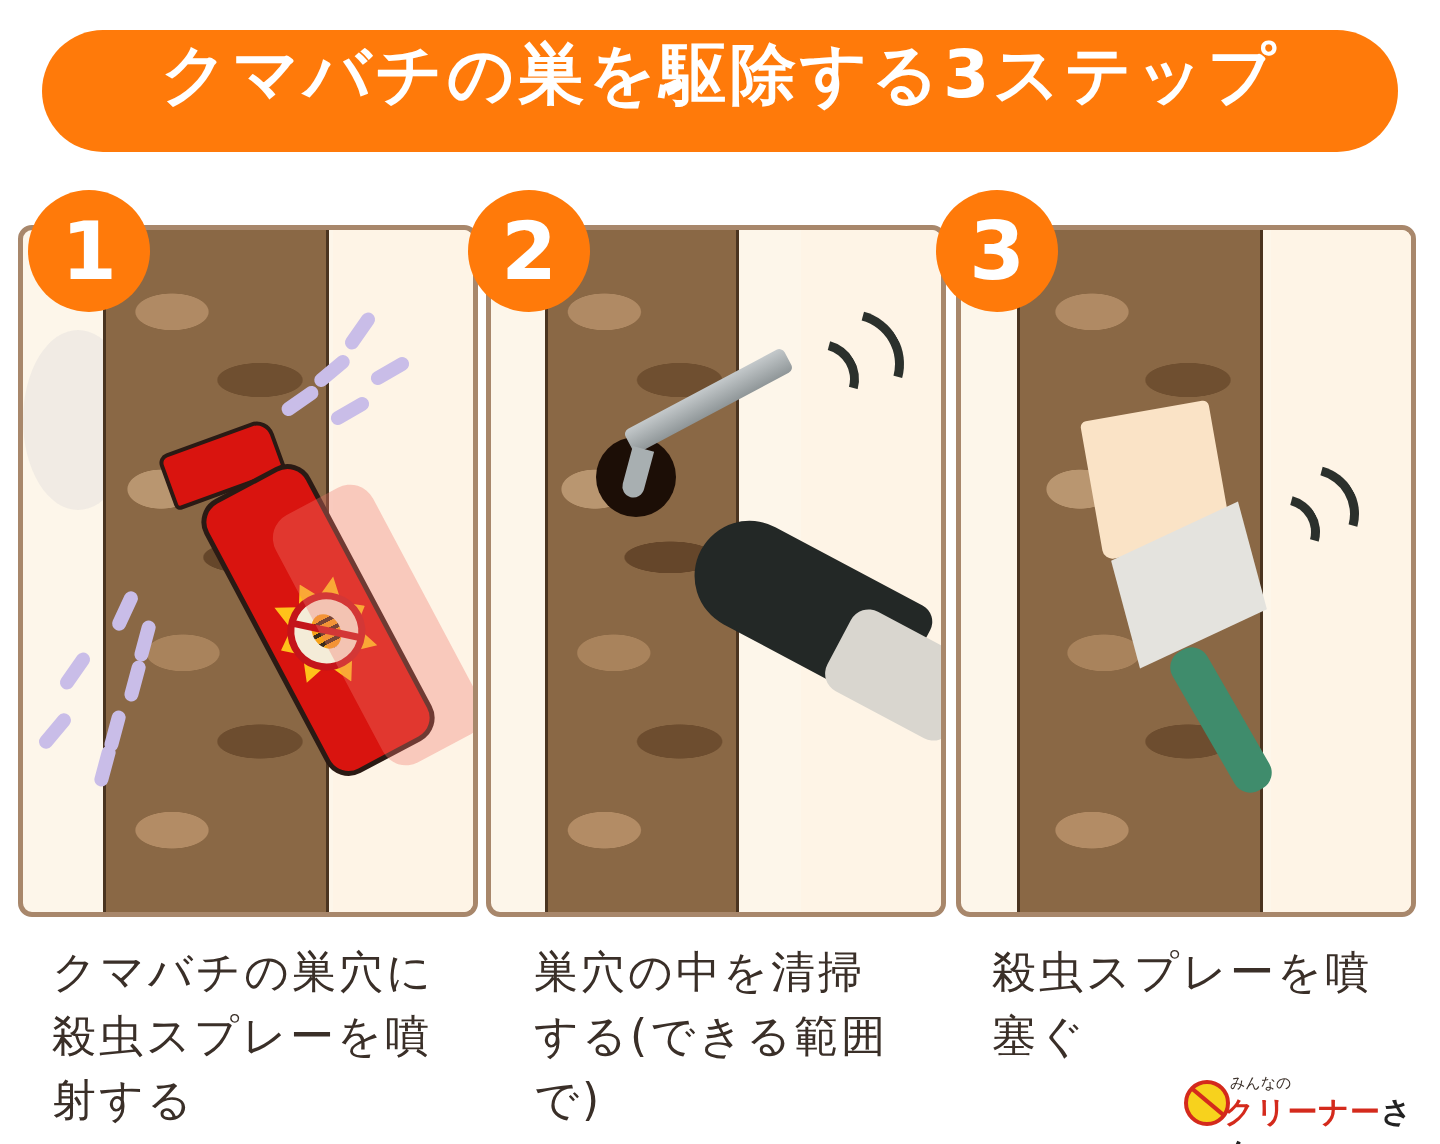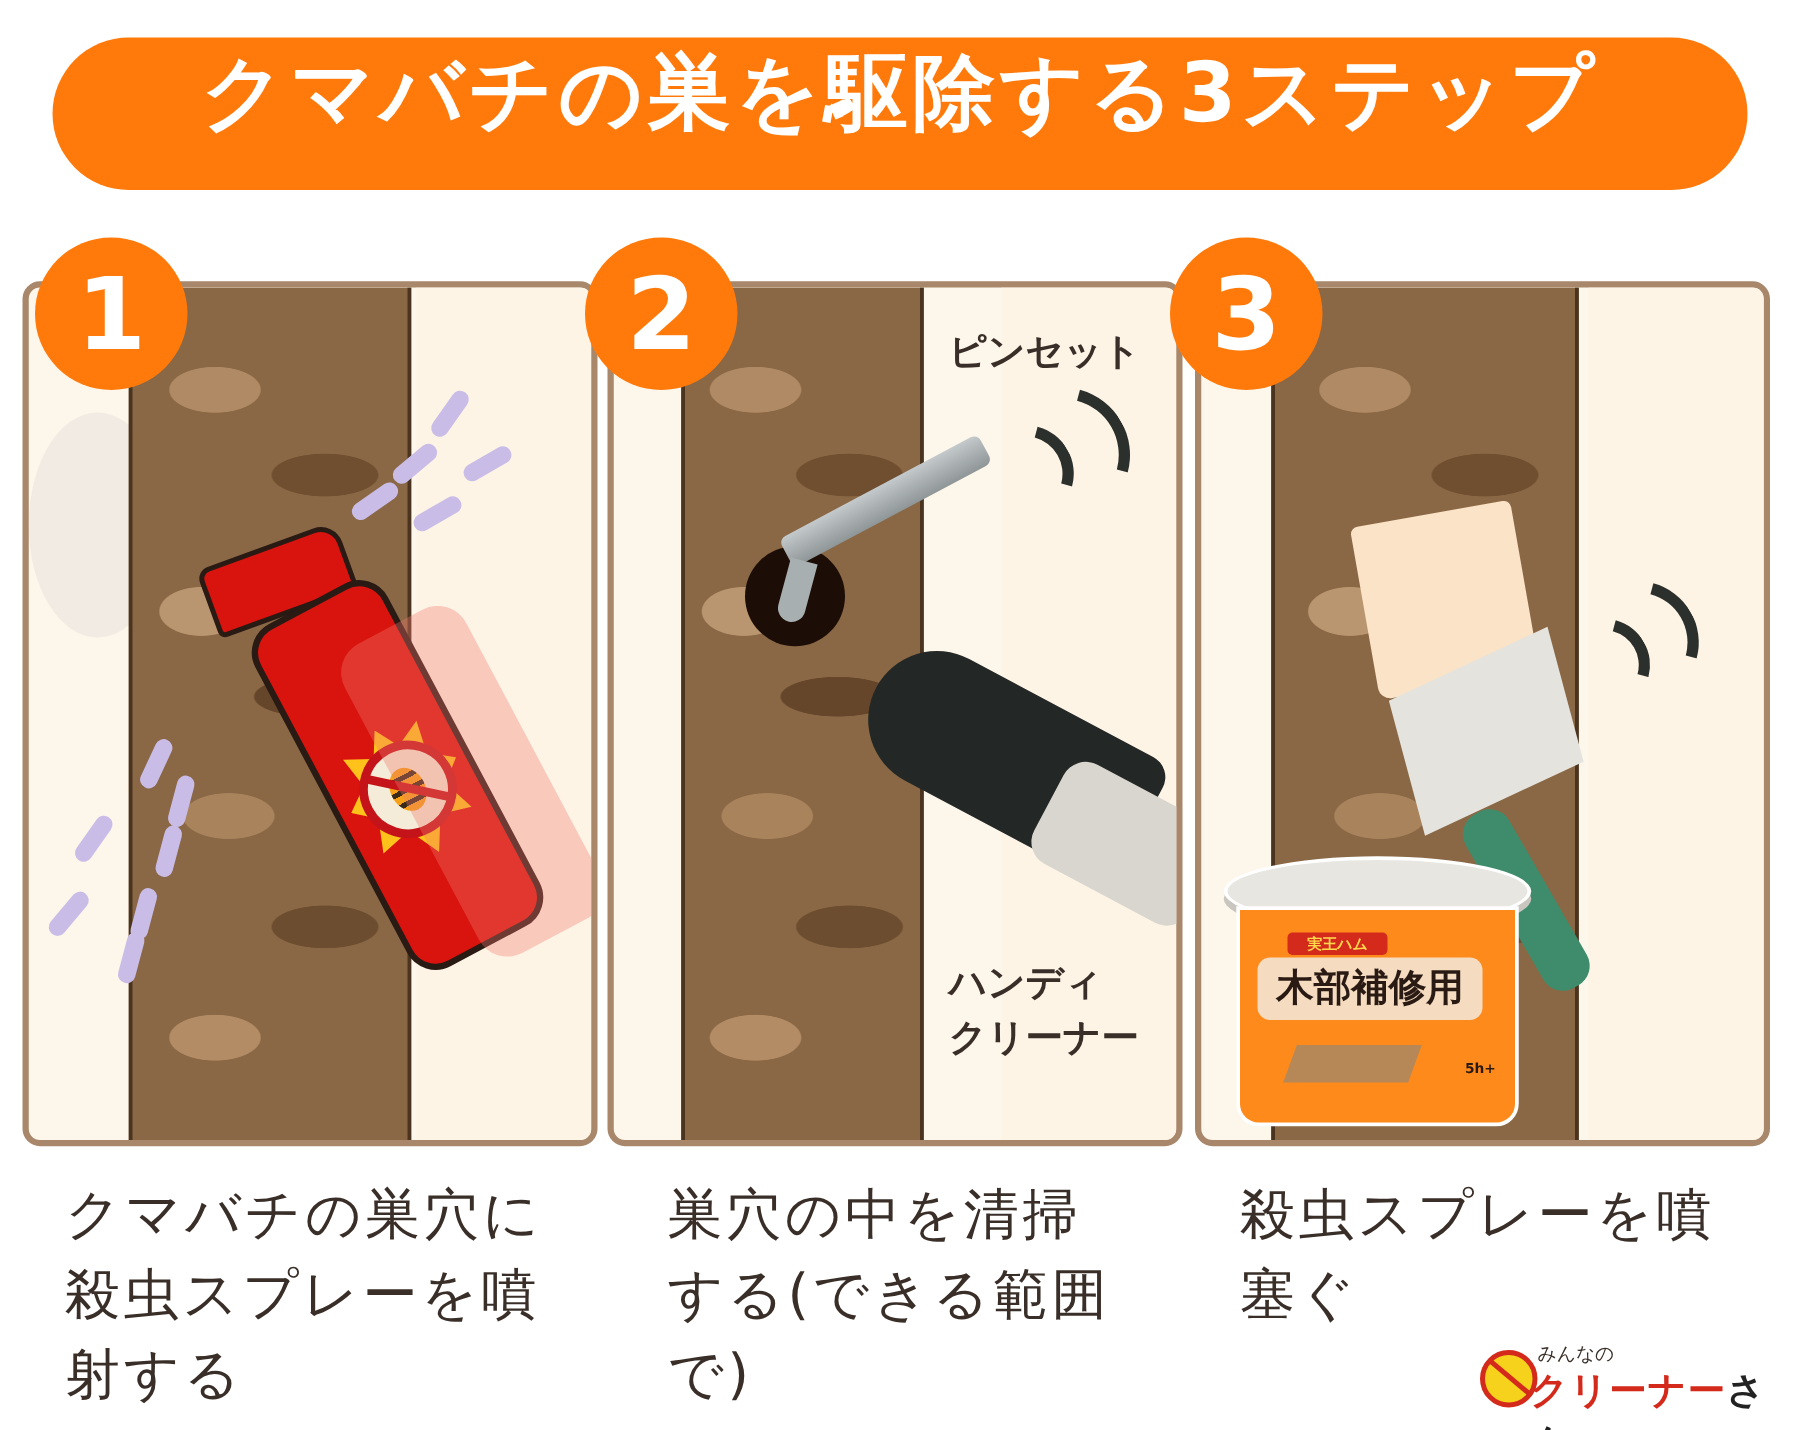--- a/index.html
+++ b/index.html
@@ -99,49 +99,37 @@
 <div class="panel" style="left:486px;">
   <div class="glow"></div>
   <div class="trunk" style="left:54px;width:188px;"></div>
   <div style="position:absolute;left:105px;top:207px;width:80px;height:80px;border-radius:50%;background:#1c0e06;"></div>
   <div style="position:absolute;left:138px;top:200px;width:180px;height:26px;background:linear-gradient(#c4c9cb,#8f9698);border-radius:6px;transform:rotate(-28deg);transform-origin:left center;"></div>
   <div style="position:absolute;left:135px;top:218px;width:22px;height:50px;background:#a8afb1;border-radius:0 0 12px 12px;transform:rotate(15deg);"></div>
   <div class="arc" style="left:305px;top:80px;width:90px;height:90px;transform:rotate(60deg);"></div>
   <div class="arc" style="left:290px;top:110px;width:60px;height:60px;transform:rotate(60deg);"></div>
   <div style="position:absolute;left:210px;top:265px;width:240px;height:110px;background:#232826;border-radius:60px 20px 20px 60px;transform:rotate(28deg);transform-origin:left center;"></div>
   <div style="position:absolute;left:340px;top:400px;width:140px;height:90px;background:#d9d6cf;border-radius:20px;transform:rotate(28deg);"></div>
-  <div class="tool-label" style="left:268px;top:30px;">ピンセット</div>
-  <div class="tool-label" style="left:268px;top:535px;">ハンディ
-クリーナー</div>
 </div>
 <div class="caption" style="left:534px;">巣穴の中を清掃
 する(できる範囲
 で)</div>
 
 <div class="badge" style="left:936px;top:190px;">
     <span>3</span>
   </div>
 <div class="panel" style="left:956px;">
   <div class="glow"></div>
   <div class="trunk" style="left:56px;width:240px;"></div>
   <div style="position:absolute;left:130px;top:180px;width:130px;height:140px;background:#fae3c6;border-radius:6px 6px 20px 10px;transform:rotate(-10deg);"></div>
   <div style="position:absolute;left:158px;top:300px;width:140px;height:110px;background:#e4e3de;transform:rotate(-25deg) skewX(-10deg);"></div>
   <div style="position:absolute;left:240px;top:410px;width:40px;height:160px;background:#3f8c6c;border-radius:18px;transform:rotate(-30deg);"></div>
   <div class="arc" style="left:300px;top:235px;width:80px;height:80px;transform:rotate(60deg);"></div>
   <div class="arc" style="left:285px;top:265px;width:56px;height:56px;transform:rotate(60deg);"></div>
 
-  <div style="position:absolute;left:18px;top:455px;width:240px;height:215px;">
-    <div style="position:absolute;left:0;top:0;width:240px;height:50px;background:#e8e6e1;border:3px solid #fff;border-radius:50%;box-shadow:0 6px 0 #c9c6bf;"></div>
-    <div style="position:absolute;left:10px;top:40px;width:220px;height:170px;background:#ff8a1c;border-radius:0 0 18px 18px;border:3px solid #fff;">
-      <div style="position:absolute;left:38px;top:18px;width:80px;height:18px;background:#d42a1c;color:#ffd84a;font-size:12px;font-weight:bold;text-align:center;line-height:18px;border-radius:4px;">実王ハム</div>
-      <div style="position:absolute;left:14px;top:38px;width:180px;height:50px;background:#f5dcc0;border-radius:10px;color:#2a1a14;font-size:30px;font-weight:bold;text-align:center;line-height:50px;">木部補修用</div>
-      <div style="position:absolute;left:40px;top:108px;width:100px;height:30px;background:#b78857;transform:skewX(-20deg);"></div>
-      <div style="position:absolute;left:180px;top:120px;font-size:11px;font-weight:bold;color:#2a1a14;">5h+</div>
-    </div>
-  </div>
 </div>
 <div class="caption" style="left:992px;">殺虫スプレーを噴
 塞ぐ</div>
 
 <div class="logo">
   <div style="position:absolute;left:4px;top:8px;width:38px;height:38px;border-radius:50%;border:4px solid #d42a1c;background:#f7d21d;">
     <div style="position:absolute;left:-2px;top:16px;width:44px;height:4px;background:#d42a1c;transform:rotate(40deg);"></div>
   </div>
   <span class="logo-top">みんなの</span>
   <span class="logo-main"><span>クリーナー</span><span class="san">さん</span></span>

